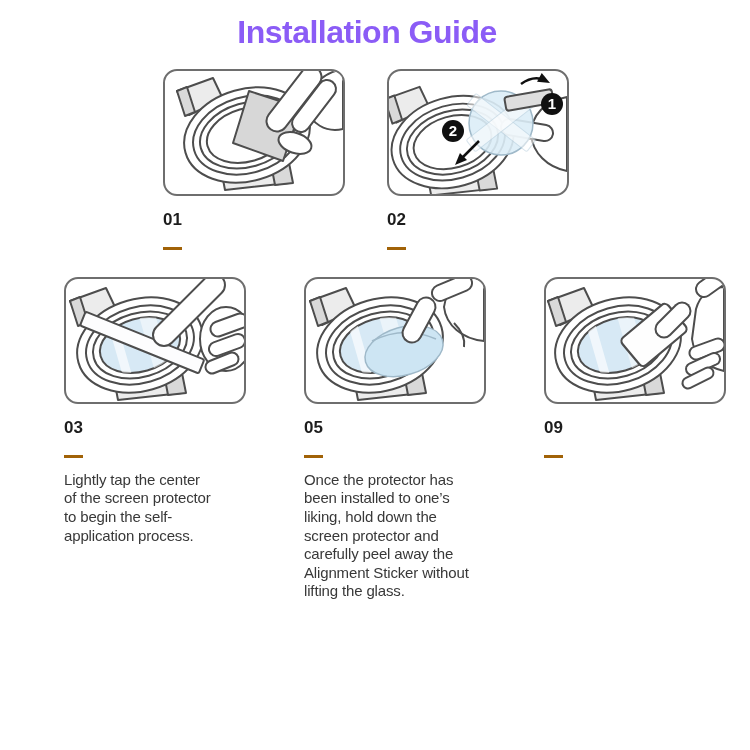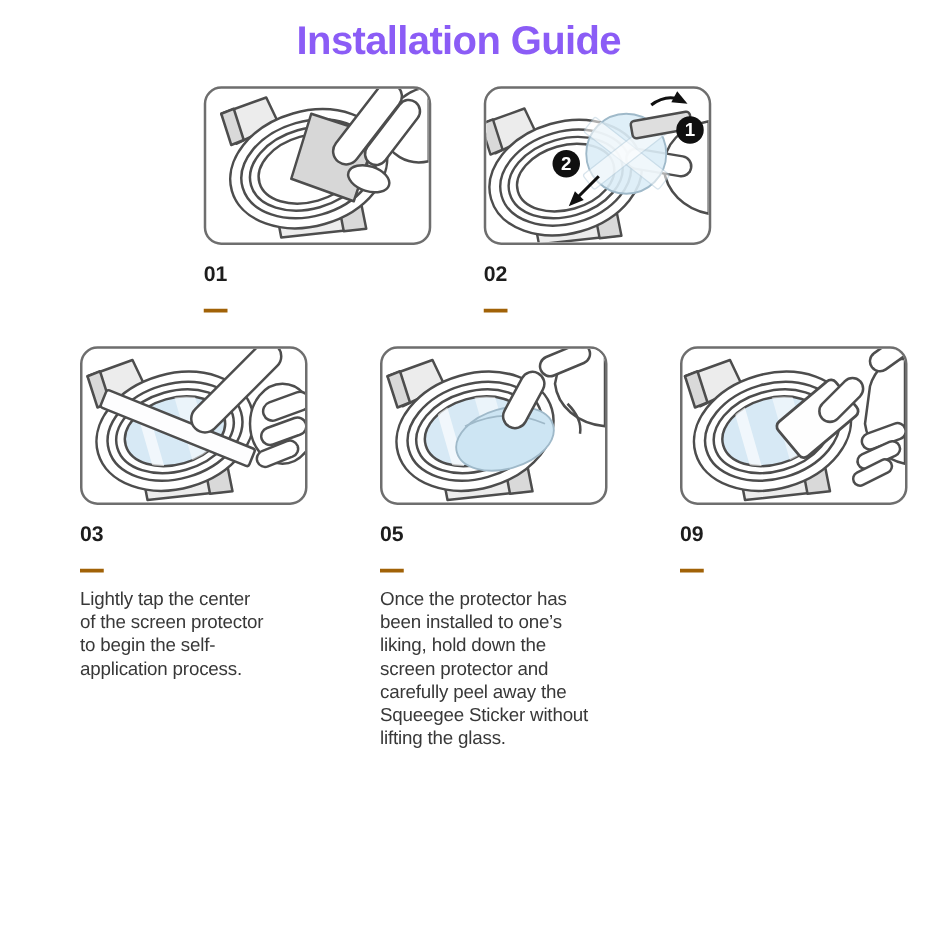--- a/index.html
+++ b/index.html
@@ -187,21 +187,21 @@
           <path d="M148,44 Q160,56 158,68" fill="none"></path>
         </g>
       </svg>
     </div>
     <div><span class="step-num">05</span></div>
     <div class="step-text">Once the protector has
 been installed to one’s
 liking, hold down the
 screen protector and
 carefully peel away the
-Squeegee Sticker without
+Alignment Sticker without
 lifting the glass.</div>
   </div>
 
   <div class="step">
     <div class="illus">
       <svg viewBox="0 0 178 123">
         <use href="#watch-blue" transform="translate(-10,2)"></use>
         <g>
           <rect x="78" y="38" width="60" height="36" rx="5" fill="#fefefe" stroke="#4d4d4d" stroke-width="2.2" transform="rotate(-40 108 56)"></rect>
         </g>

